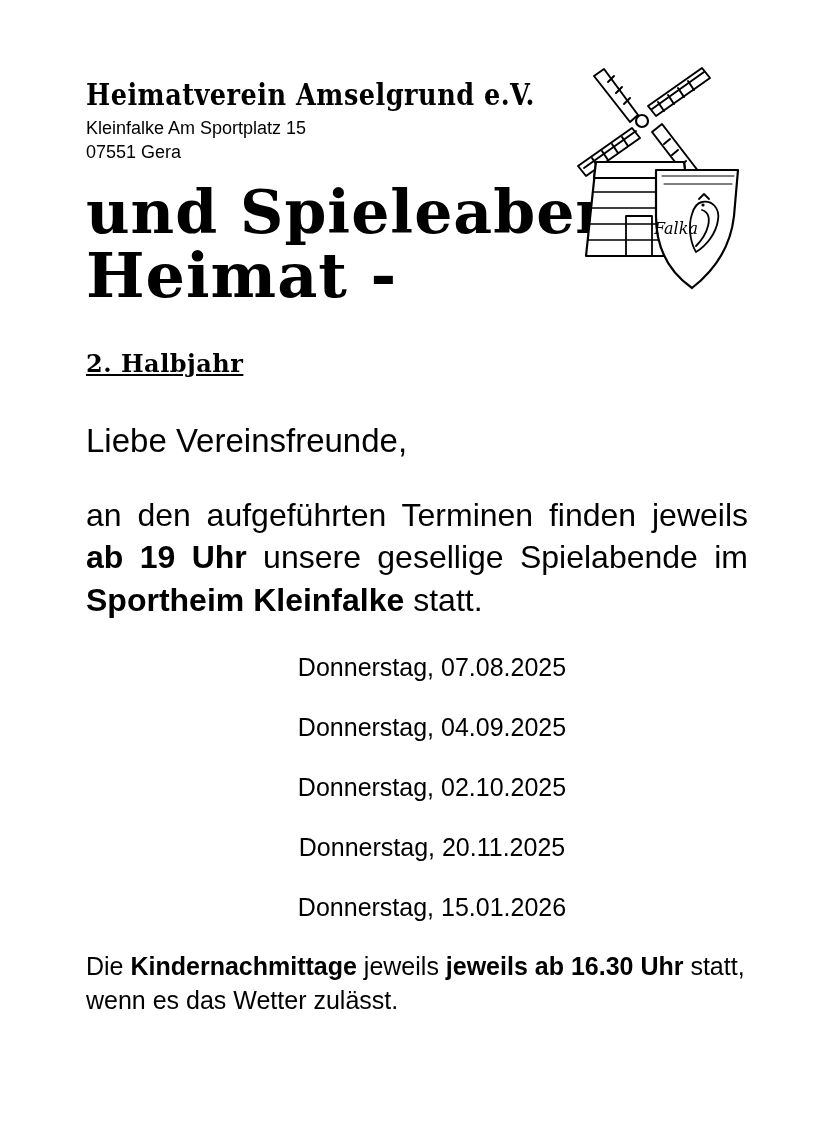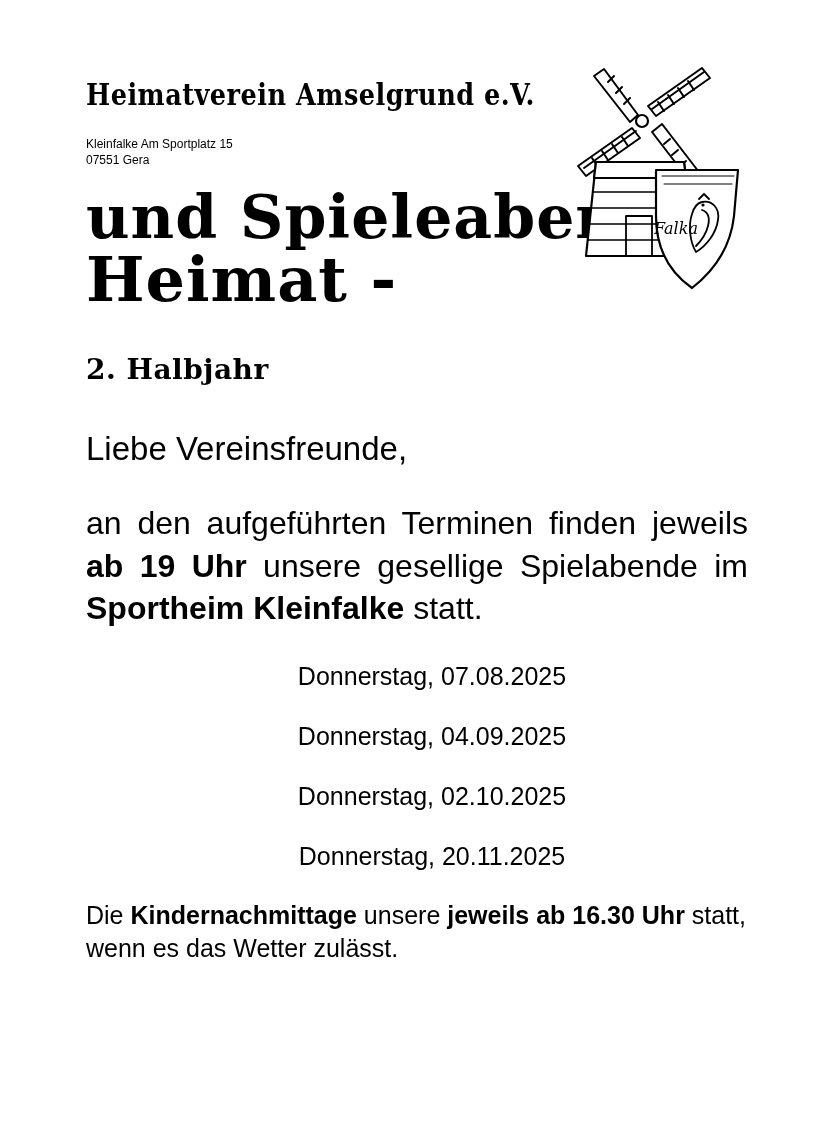--- a/index.html
+++ b/index.html
@@ -40,22 +40,22 @@
     font-stretch: condensed;
     transform: scaleX(0.98);
     transform-origin: left center;
   }
   .gothic {
     font-family: "DejaVu Serif", serif;
     font-weight: bold;
     font-style: normal;
   }
   .address {
-    margin-top: 25px;
-    font-size: 12px;
+    margin-top: 5px;
+    font-size: 18px;
     line-height: 1.32;
   }
 
   
   .title-block {
     margin-top: 18px;
   }
   .title-line {
     font-family: "DejaVu Serif", serif;
     font-weight: bold;
@@ -64,23 +64,24 @@
     letter-spacing: 1px;
     white-space: nowrap;
   }
   .title-line.second {
     margin-top: 16px;
     font-size: 60px;
   }
   .subtitle {
     font-family: "DejaVu Serif", serif;
     font-weight: bold;
-    font-size: 28px;
+    font-size: 24px;
     margin-top: 42px;
     letter-spacing: 0.5px;
+    text-decoration: underline;
   }
 
   
   .salutation {
     font-size: 33px;
     margin-top: 44px;
   }
   .paragraph {
     font-size: 32px;
     margin-top: 34px;
@@ -143,24 +144,25 @@
 
     <p class="paragraph">
       <span>an den aufgeführten Terminen finden jeweils </span><b>ab 19 Uhr</b><span> unsere gesellige Spielabende im </span><b>Sportheim Kleinfalke</b><span> statt.</span>
     </p>
 
     <div class="dates">
       <div class="date-row">Donnerstag, 07.08.2025</div>
       <div class="date-row">Donnerstag, 04.09.2025</div>
       <div class="date-row">Donnerstag, 02.10.2025</div>
       <div class="date-row">Donnerstag, 20.11.2025</div>
+      <div class="date-row">Donnerstag, 15.01.2026</div>
     </div>
 
     <p class="closing">
-      <span>Die </span><b>Kindernachmittage</b><span> unsere </span><b>jeweils ab 16.30 Uhr</b><span> statt, wenn es das Wetter zulässt.</span>
+      <span>Die </span><b>Kindernachmittage</b><span> jeweils </span><b>jeweils ab 16.30 Uhr</b><span> statt, wenn es das Wetter zulässt.</span>
     </p>
 
   </div>
 
   <div class="logo">
     <svg width="200" height="240" viewBox="0 0 200 240" xmlns="http://www.w3.org/2000/svg">
       <g fill="none" stroke="#000000" stroke-width="2.2" stroke-linejoin="round" stroke-linecap="round">
 
         <g stroke-width="2">
 

